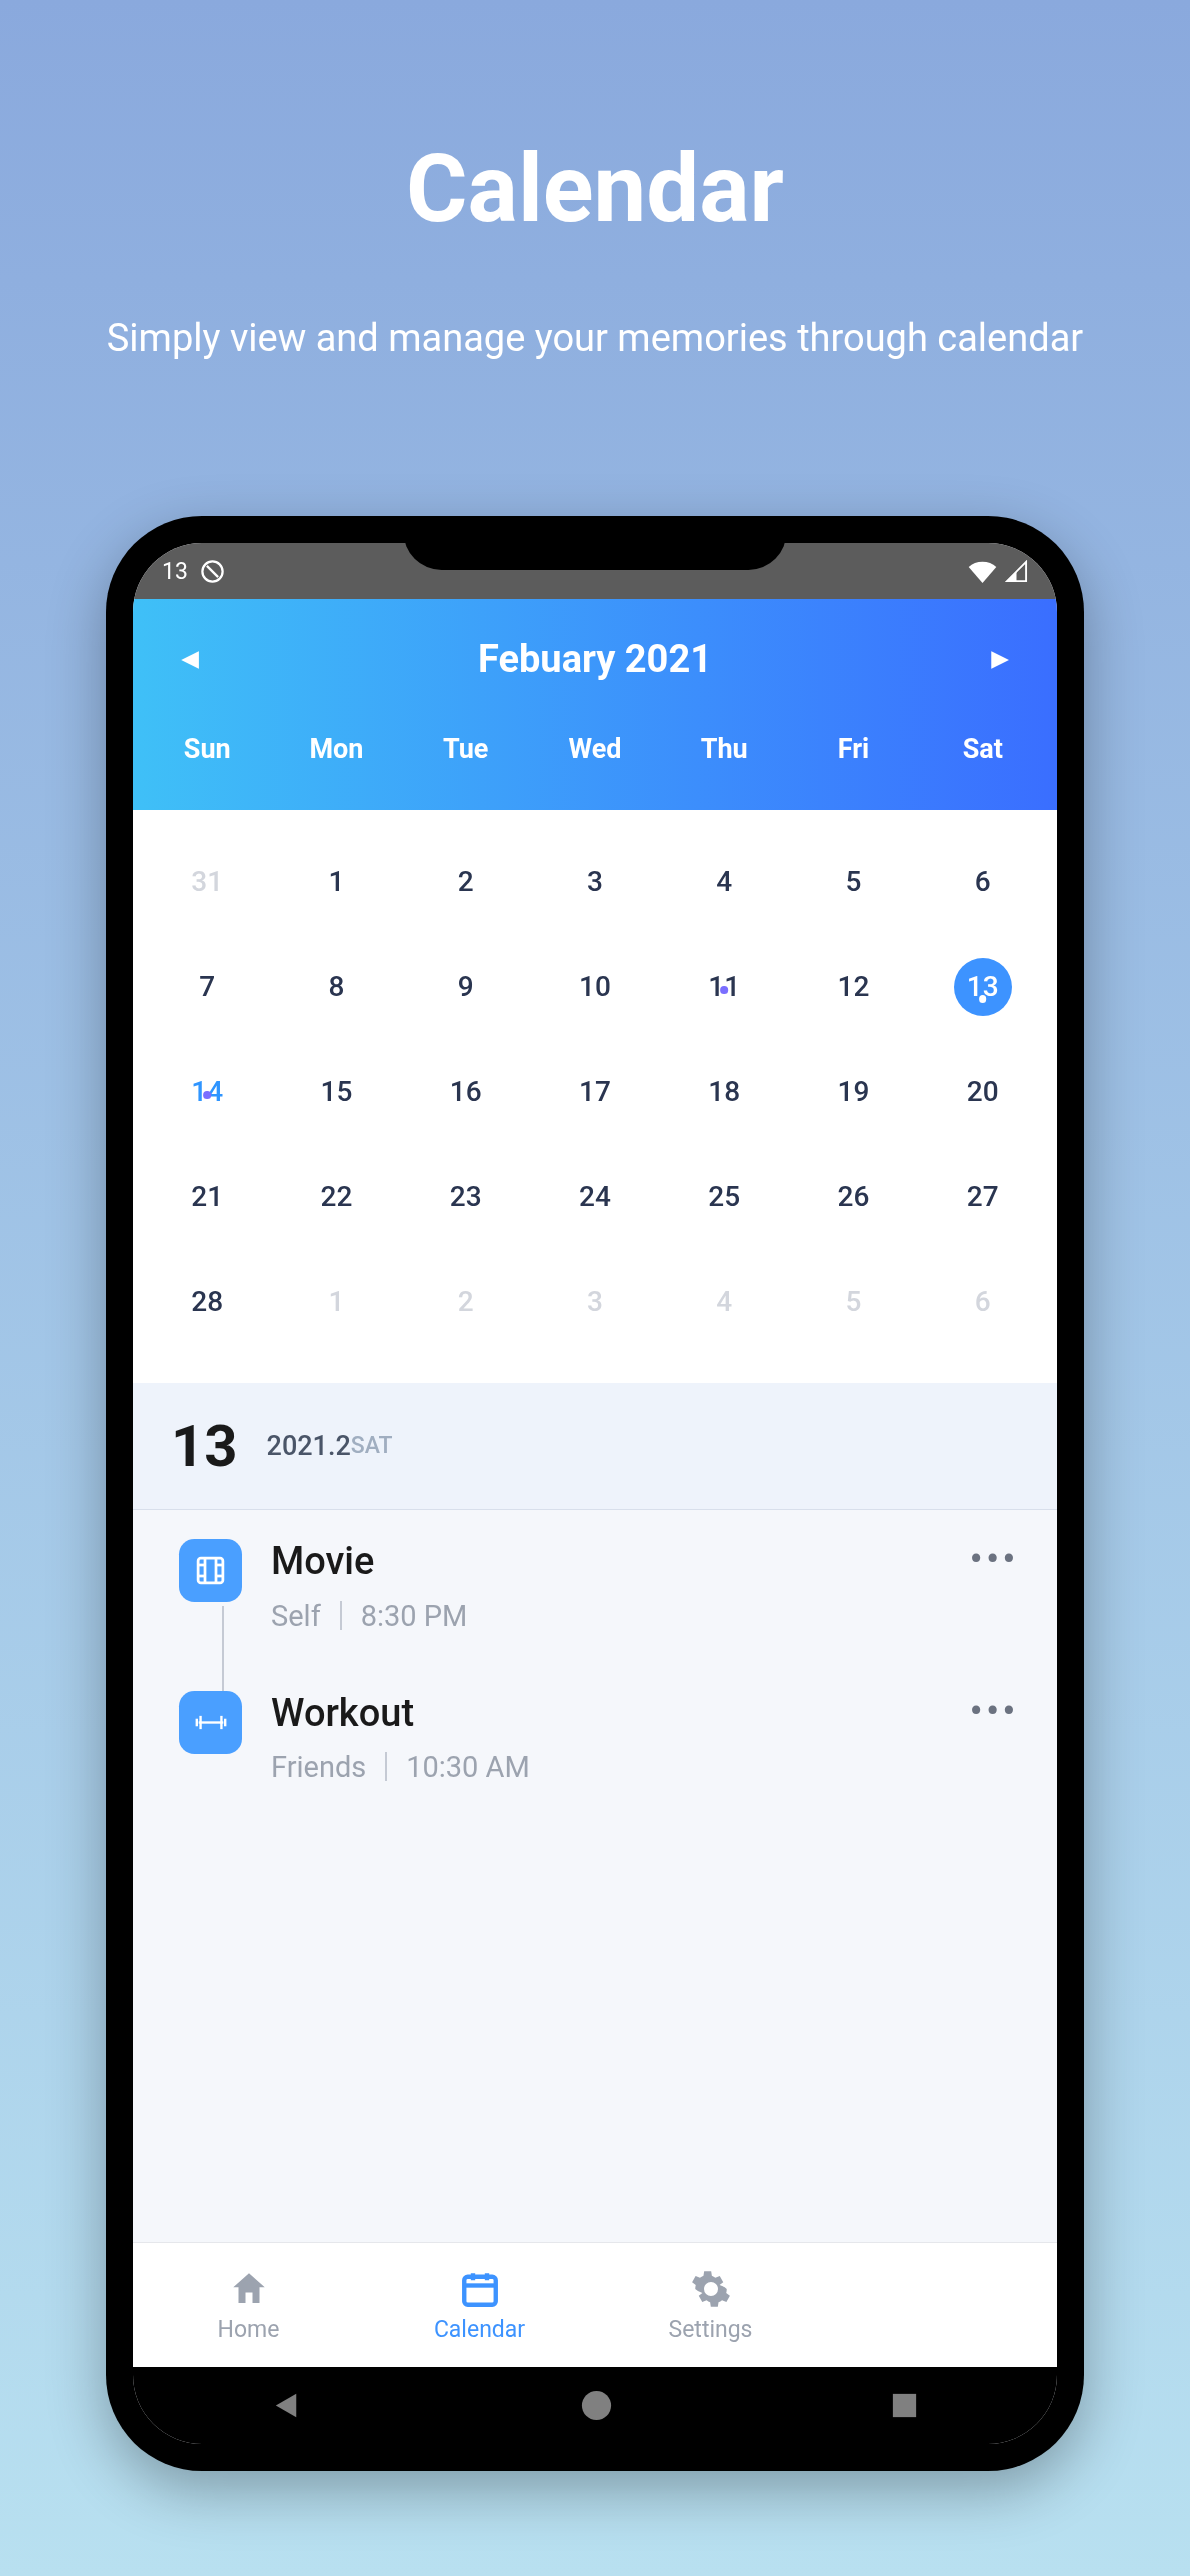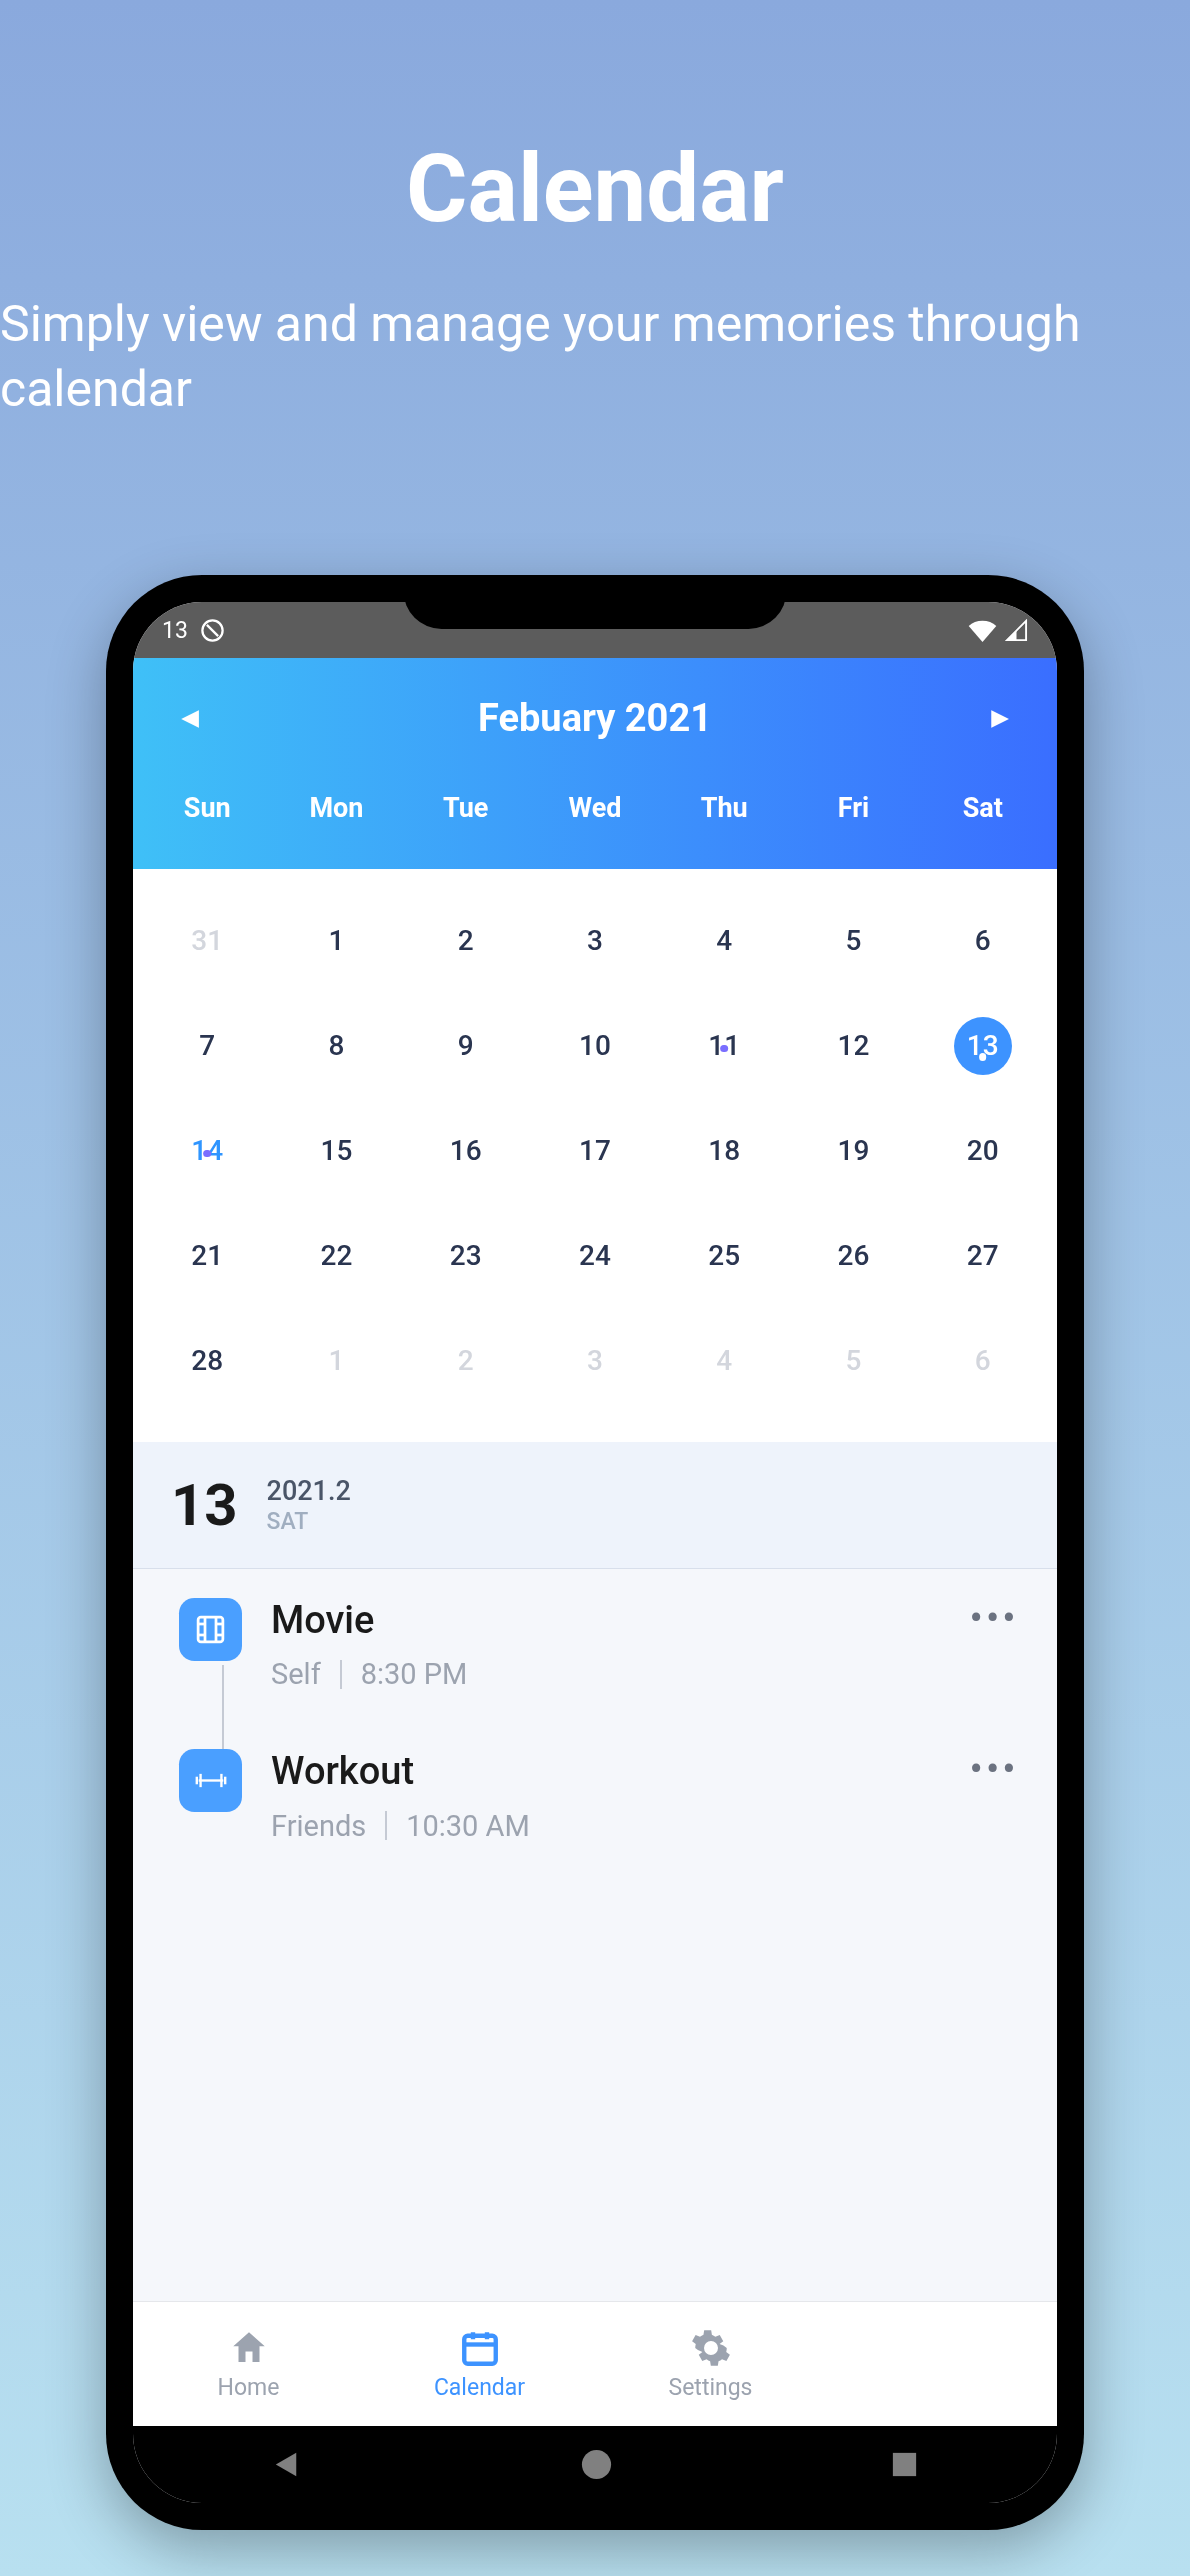--- a/index.html
+++ b/index.html
@@ -15,24 +15,24 @@
 
 .promo-title {
   color: white;
   font-size: 94px;
   font-weight: 700;
   margin-top: 134px;
 }
 
 .promo-subtitle {
   color: white;
-  font-size: 50px;
+  font-size: 38px;
   font-weight: 400;
   text-align: left;
-  margin-top: 48px;
+  margin-top: 70px;
   line-height: 1.3;
 }
 
 .phone {
   margin-top: 153px;
   width: 978px;
   height: 1955px;
   background: #000;
   border-radius: 96px;
   padding: 27px;
@@ -176,21 +176,21 @@
 }
 
 .day-num {
   font-size: 58px;
   font-weight: 700;
   color: #1a1a1a;
 }
 
 .day-meta {
   display: flex;
-  flex-direction: column;
+  flex-direction: row;
 }
 
 .day-meta-date { font-size: 27px; color: #4a5568; font-weight: 500; }
 .day-meta-dow { font-size: 23px; color: #a0aec0; font-weight: 500; margin-top: 1.9px; }
 
 .events {
   background: #f5f7fb;
   padding: 29px 38px;
   flex: 1;
   position: relative;

